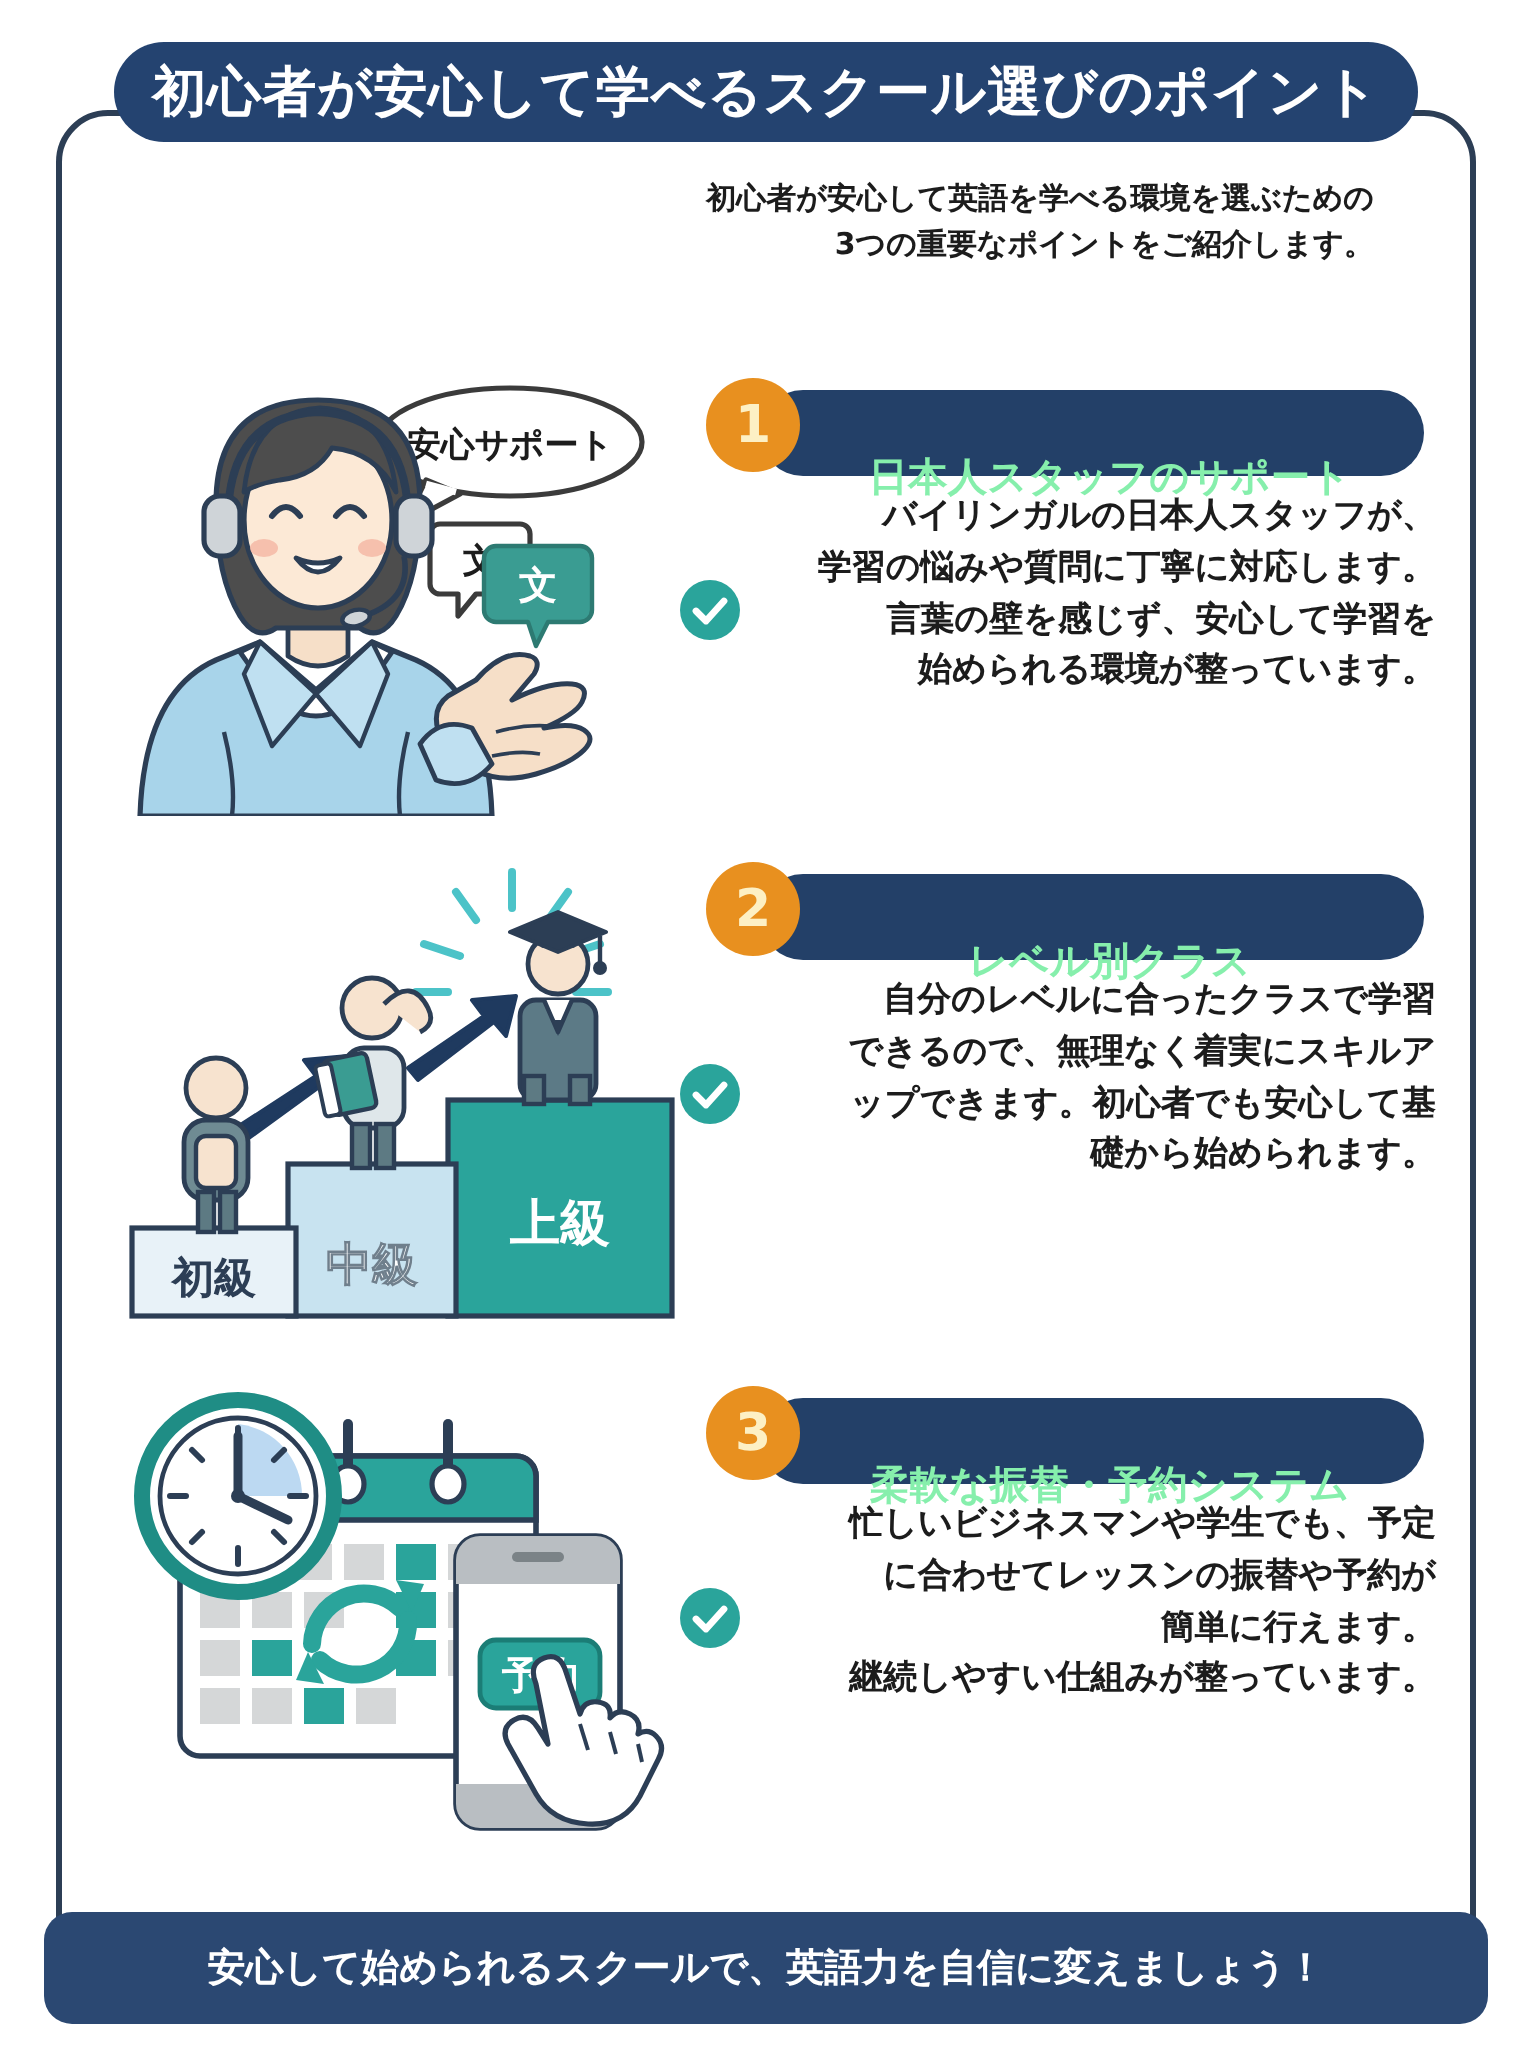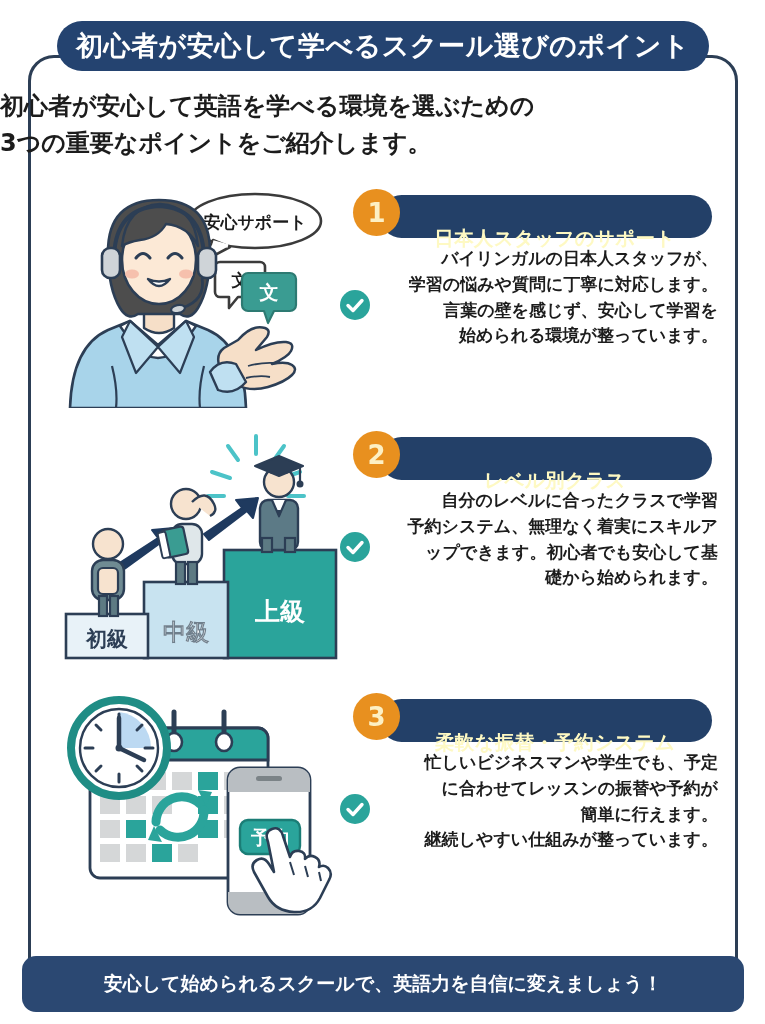--- a/index.html
+++ b/index.html
@@ -50,23 +50,23 @@
     letter-spacing: 0.5px;
     white-space: nowrap;
   }
 
   
   .subtitle {
     position: absolute;
     left: 0;
     top: 88px;
     width: 687px;
-    text-align: left;
+    text-align: right;
     color: #1c1c1c;
-    font-size: 24px;
+    font-size: 15px;
     font-weight: bold;
     line-height: 1.55;
   }
   .subtitle span { display: block; }
 
   
   .section { position: absolute; left: 0; width: 765px; }
   #sec1 { top: 186px; height: 222px; padding-left: 40px; }
   #sec2 { top: 428px; height: 240px; }
   #sec3 { top: 690px; height: 240px; }
@@ -94,21 +94,21 @@
     top: 9px;
     width: 332px;
     height: 43px;
     background: #234068;
     border-radius: 22px;
     display: flex;
     align-items: center;
     justify-content: center;
   }
   .pill .ht {
-    color: #fef9c3;
+    color: #86efac;
     font-size: 19.5px;
     font-weight: bold;
     white-space: nowrap;
     padding-left: 18px;
     letter-spacing: 0.3px;
     margin-top: 44px;
   }
   .numcircle {
     position: absolute;
     left: 1px;
@@ -368,21 +368,21 @@
         </div>
       </div>
       <div class="body-wrap">
         <div class="check">
           <svg viewBox="0 0 30 30">
               <path d="M8 15.5 l5 5 l9 -10" stroke="#ffffff" stroke-width="3.4" fill="none" stroke-linecap="round" stroke-linejoin="round"></path>
             </svg>
         </div>
         <div class="btext">
           <span>自分のレベルに合ったクラスで学習</span>
-          <span>予約システム、無理なく着実にスキルア</span>
+          <span>できるので、無理なく着実にスキルア</span>
           <span>ップできます。初心者でも安心して基</span>
           <span>礎から始められます。</span>
         </div>
       </div>
     </div>
   </div>
 
   <div class="section" id="sec3">
 
     <div class="art">

